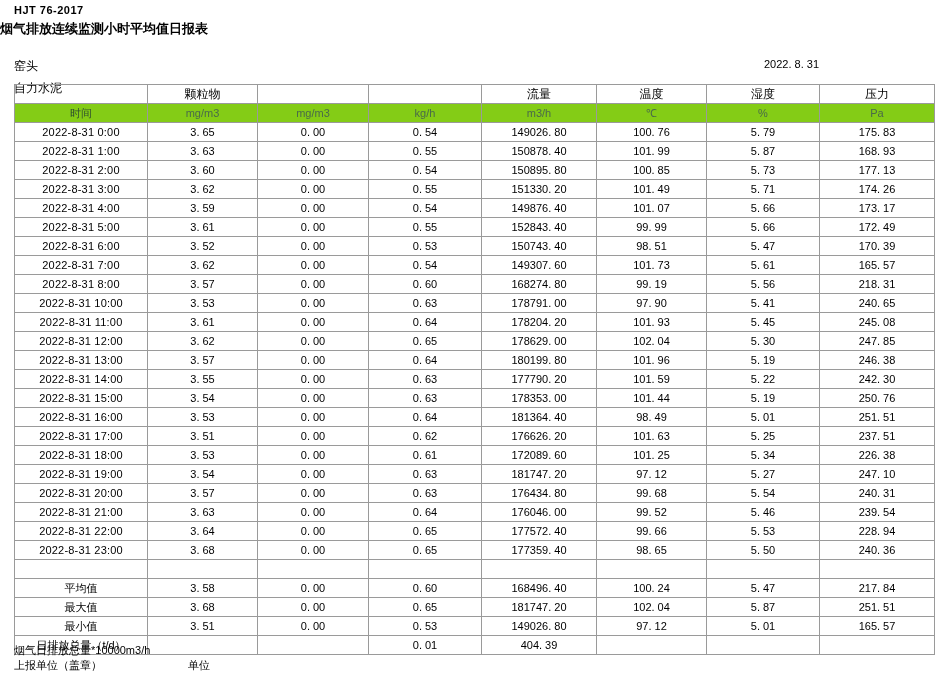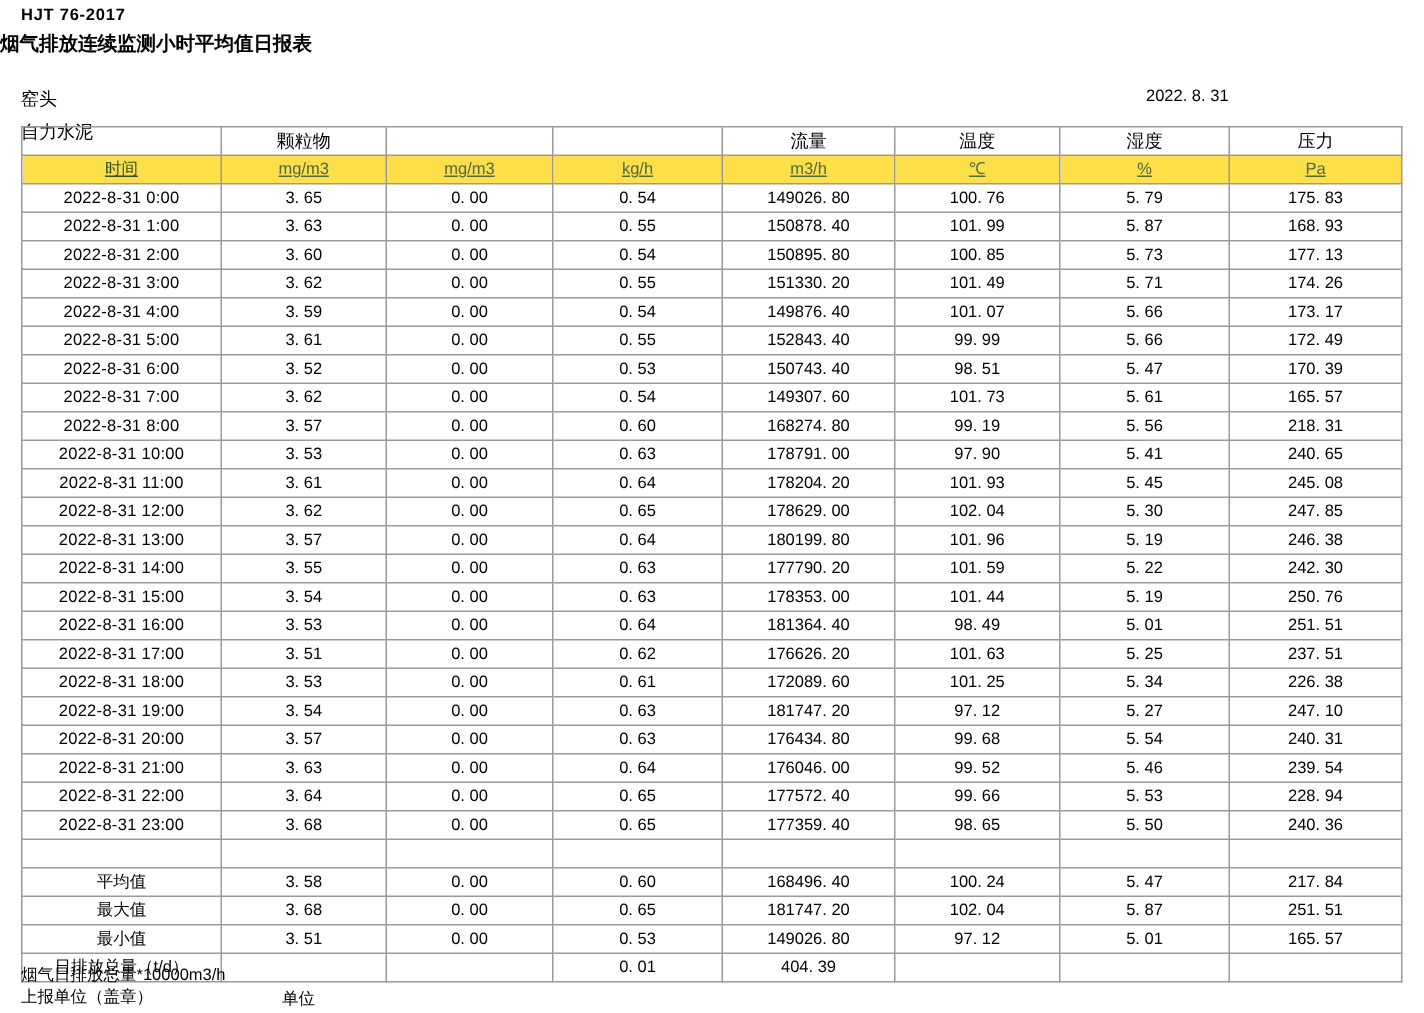--- a/index.html
+++ b/index.html
@@ -70,24 +70,23 @@
     font-weight: normal;
     overflow: hidden;
     white-space: nowrap;
   }
   .hdr-row td {
     height: 30px;
     line-height: 30px;
     font-size: 12px;
   }
   .unit-row td {
-    background: #fde047;
+    background: #84cc16;
     color: #4a6a4a;
     font-size: 11px;
-    text-decoration: underline;
   }
   .unit-row td.time-cell {
     color: #2f4f2f;
   }
   td.time-col {
     text-align: center;
     letter-spacing: 0.2px;
   }
   td.blank {
     border-left: 1px solid #9a9a9a;

